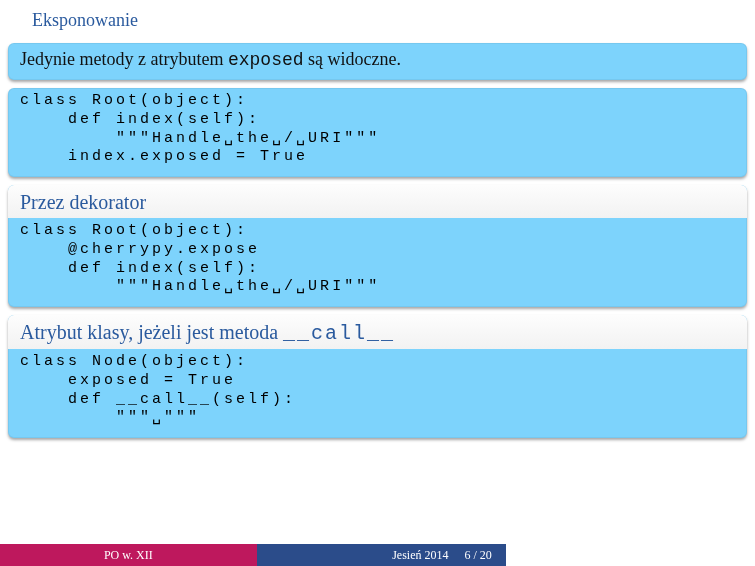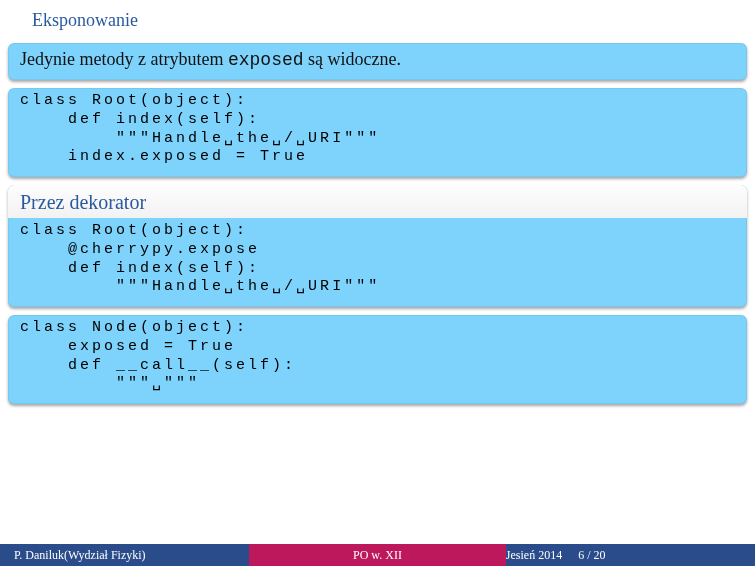--- a/index.html
+++ b/index.html
@@ -49,21 +49,21 @@
   .footer {
     position: absolute;
     left: 0; right: 0; bottom: 0;
     height: 22px;
     display: flex;
     font-size: 12px;
     color: #fff;
   }
   .footer .seg1 { background: #2b4c8a; flex: 0 0 33%; display:flex; align-items:center; padding-left:14px; }
   .footer .seg2 { background: #be185d; flex: 0 0 34%; display:flex; align-items:center; justify-content:center; }
-  .footer .seg3 { background: #2b4c8a; flex: 0 0 33%; display:flex; align-items:center; justify-content:flex-start; padding-right:14px; }
+  .footer .seg3 { background: #2b4c8a; flex: 0 0 33%; display:flex; align-items:center; justify-content:flex-end; padding-right:14px; }
   .tt-inline { font-family: 'Courier New', monospace; letter-spacing: 2px; }
 </style>
 </head>
 <body>
 
 <div class="slide-title">Eksponowanie</div>
 
 <div class="block">
   <div class="block-body-text">
     <span>Jedynie metody z atrybutem </span><span class="tt">exposed</span><span> są widoczne.</span>
@@ -79,27 +79,29 @@
 
 <div class="block">
   <div class="block-header">Przez dekorator</div>
   <div class="code">class Root(object):
     @cherrypy.expose
     def index(self):
         """Handle␣the␣/␣URI"""</div>
 </div>
 
 <div class="block">
+  <div class="block-header">
+    <span>Atrybut klasy, jeżeli jest metoda </span><span class="tt-inline">__call__</span>
+  </div>
   <div class="code">class Node(object):
     exposed = True
     def __call__(self):
         """␣"""</div>
 </div>
 
 <div class="footer">
-  <div class="seg1">P. Daniluk(Wydział Fizyki)</div>
   <div class="seg2">PO w. XII</div>
   <div class="seg3">
     <span>Jesień 2014</span>
     <span style="width:16px;display:inline-block"></span>
     <span>6 / 20</span>
   </div>
 </div>
 
 </body></html>

